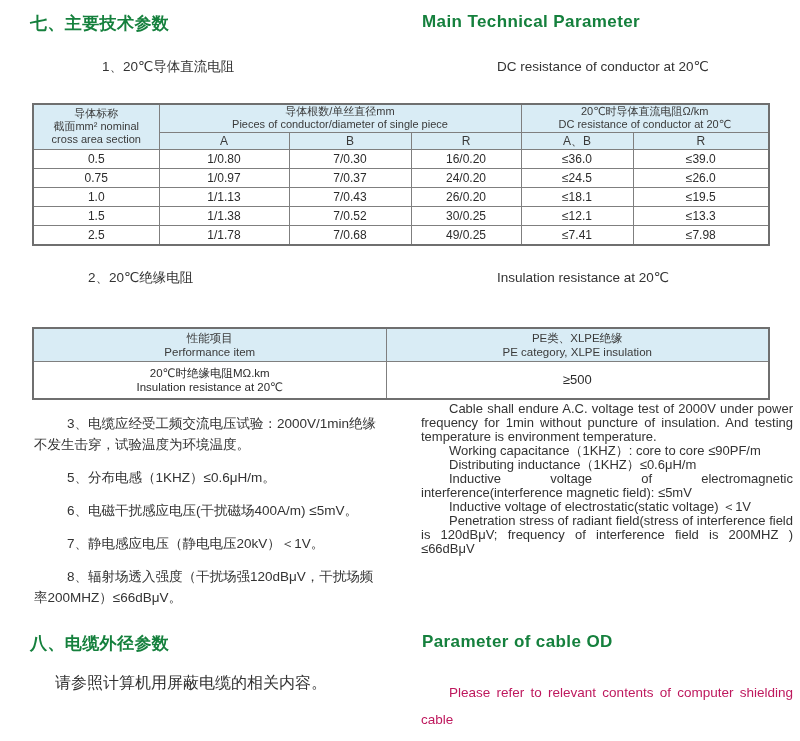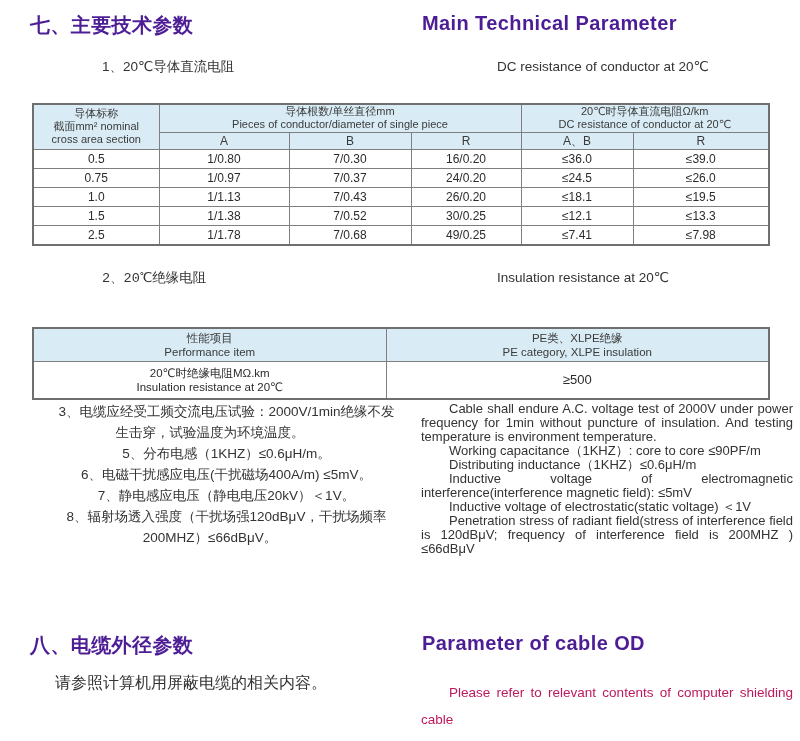--- a/index.html
+++ b/index.html
@@ -5,21 +5,21 @@
   html,body{margin:0;padding:0;background:#ffffff;}
   body{
     width:800px;height:741px;
     font-family:"Liberation Sans","DejaVu Sans",sans-serif;
     color:#333333;
   }
   .page{position:relative;width:800px;height:741px;background:#ffffff;overflow:hidden;}
 
   .blue-head{
     position:absolute;
-    font-size:20px;font-weight:bold;color:#4c1d95;
+    font-size:17px;font-weight:bold;color:#15803d;
     white-space:nowrap;letter-spacing:.4px;
   }
   .item-line{
     position:absolute;font-size:13.5px;color:#333333;white-space:nowrap;margin-left:47px;
   }
 
   
   table{border-collapse:collapse;table-layout:fixed;background:#ffffff;border-radius:13px;}
   .dtable{position:absolute;left:32px;width:736px;border:2px solid #6f6f6f;}
   .dtable th,.dtable td{
@@ -39,21 +39,21 @@
   .t2{top:318px;margin-top:9px;}
   .t2 thead th{height:32px;font-size:11.5px;line-height:14px;}
   .t2 tbody td{height:36px;font-size:11.5px;line-height:14px;color:#2b2b2b;}
   .t2 tbody td.val{font-size:13px;}
 
   
   .col-zh{
     position:absolute;left:22px;top:401px;width:376px;
     font-size:13.5px;line-height:21px;color:#333333;
   }
-  .col-zh p{margin:0;text-indent:33px;text-align:center;}
+  .col-zh p{margin:12px;text-indent:33px;}
   .col-en{
     position:absolute;left:421px;top:402px;width:372px;
     font-size:13px;line-height:14px;color:#333333;text-align:justify;
   }
   .col-en p{margin:0;text-indent:28px;}
 
   .note-zh{position:absolute;left:55px;top:673px;font-size:16px;color:#333333;white-space:nowrap;}
   .note-en{
     position:absolute;left:421px;top:679px;width:372px;
     font-size:13.5px;line-height:27px;color:#be185d;
@@ -141,21 +141,21 @@
         <td>2.5</td>
         <td>1/1.78</td>
         <td>7/0.68</td>
         <td>49/0.25</td>
         <td>≤7.41</td>
         <td>≤7.98</td>
       </tr>
     </tbody>
   </table>
 
-  <div class="item-line" style="left:55px;top:269px;font-family:Liberation Mono, monospace;">2、20℃绝缘电阻</div>
+  <div class="item-line" style="left:41px;top:269px;">2、20℃绝缘电阻</div>
   <div class="item-line" style="left:450px;top:269px;">Insulation resistance at 20℃</div>
 
   <table class="dtable t2">
     <colgroup>
       <col style="width:353px">
         <col style="width:383px">
     </colgroup>
     <thead>
       <tr>
         <th>

